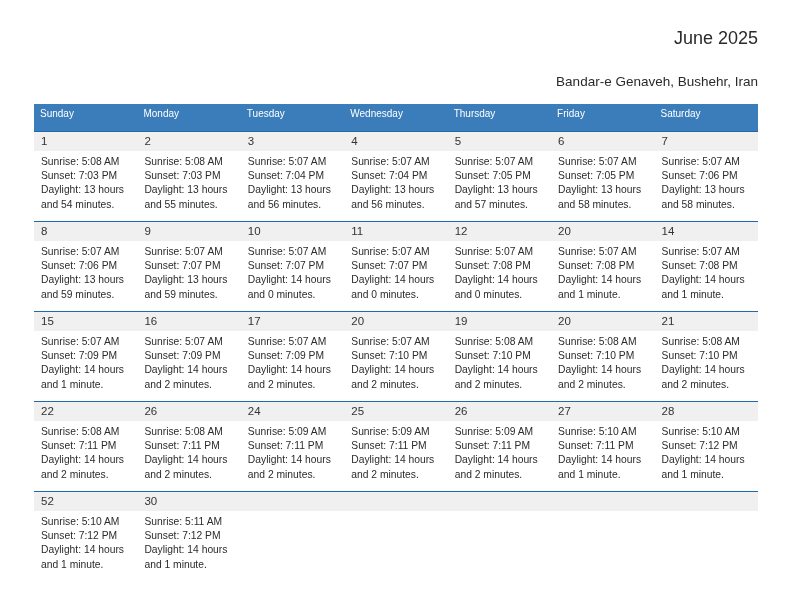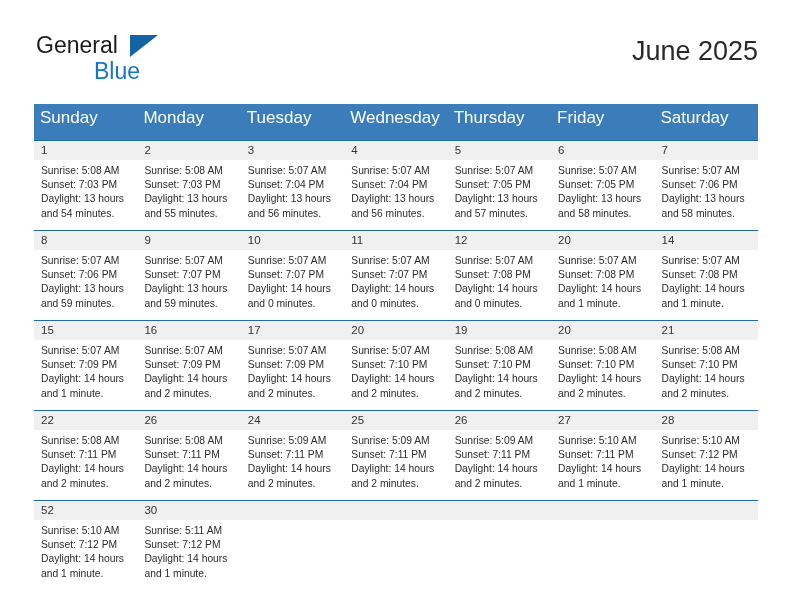--- a/index.html
+++ b/index.html
@@ -47,22 +47,22 @@
     position: absolute;
     left: 60px; top: 26px;
     font-size: 23px;
     color: #1775c4;
     line-height: 27px;
     font-family: "Liberation Sans", sans-serif;
   }
 
   .title {
     position: absolute;
-    right: 0; top: 8px;
-    font-size: 27px;
+    right: 0; top: 0;
+    font-size: 18px;
     color: #2a2a2a;
     white-space: nowrap;
   }
   .subtitle {
     position: absolute;
     right: 0; top: 46px;
     font-size: 13.5px;
     color: #2a2a2a;
     text-align: right;
     white-space: nowrap;
@@ -72,21 +72,21 @@
   .cal {
     position: absolute;
     left: 34px; top: 104px;
     width: 724px;
     border-collapse: collapse;
     table-layout: fixed;
   }
   .cal th {
     background: #3a7dba;
     color: #ffffff;
-    font-size: 17px;
+    font-size: 10px;
     font-weight: normal;
     text-align: left;
     padding: 4px 0 12px 6px;
     height: 26px;
     border: none;
   }
   .cal td {
     width: 103.43px;
     height: 90px;
     vertical-align: top;
@@ -113,26 +113,22 @@
   }
   .cell-body div { white-space: nowrap; }
   .empty .daynum { background: #f0f0f0; color: transparent; }
 </style>
 </head>
 <body>
 
 <div class="page">
 
   <div class="top">
-    <div class="logo">
-      <span class="logo-general">General</span>
-      <span class="logo-tri"></span>
-      <span class="logo-blue">Blue</span>
-    </div>
     <div class="title">June 2025</div>
+    <div class="subtitle">Bandar-e Genaveh, Bushehr, Iran</div>
   </div>
 
   <table class="cal">
     <thead>
       <tr>
         <th>Sunday</th>
         <th>Monday</th>
         <th>Tuesday</th>
         <th>Wednesday</th>
         <th>Thursday</th>

